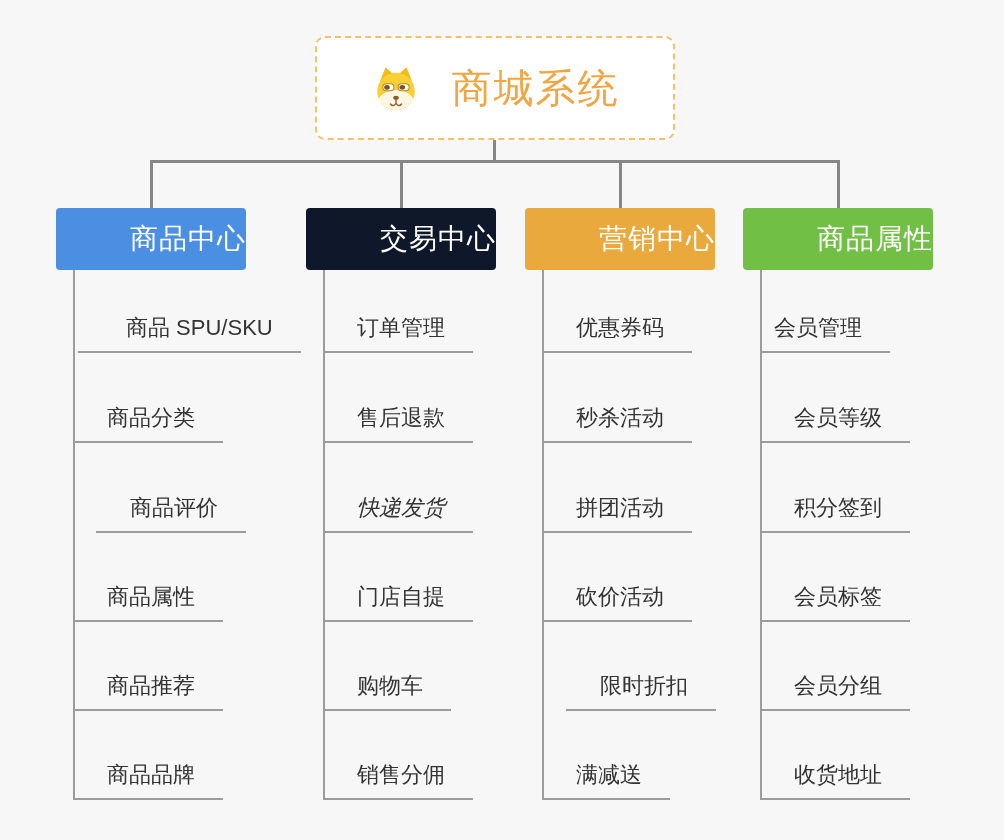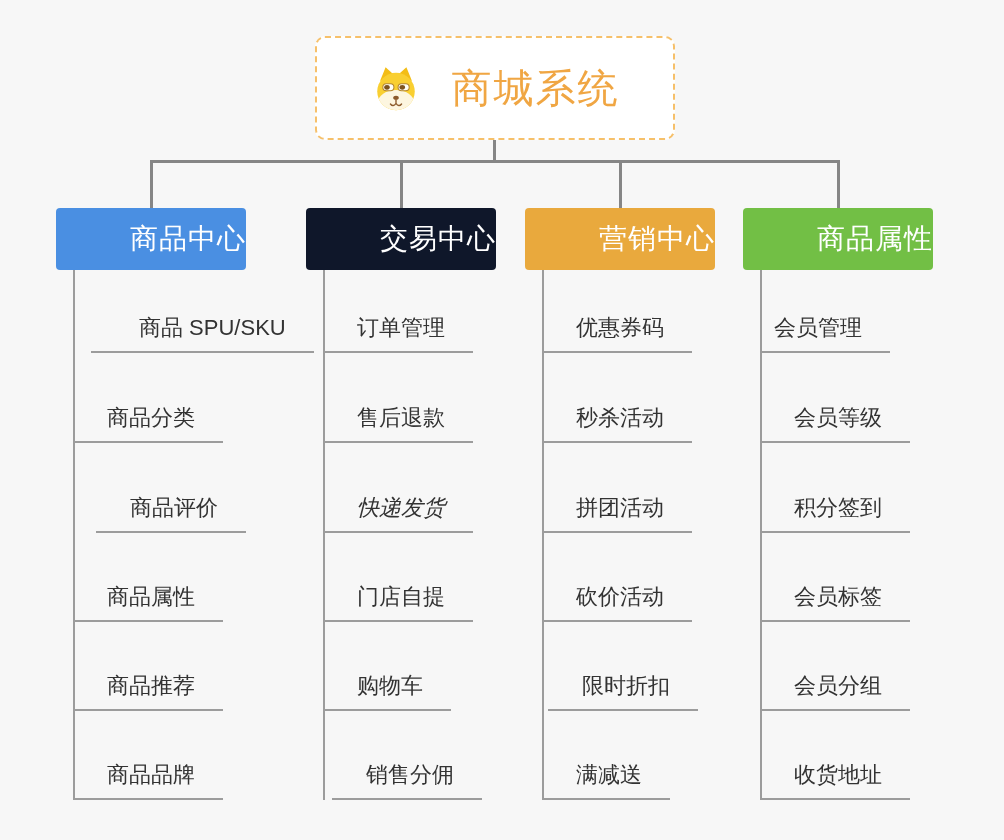--- a/index.html
+++ b/index.html
@@ -61,45 +61,45 @@
       <div class="line" style="left: 493px; top: 140px; width: 3px; height: 23px;"></div>
       <div class="line" style="left: 150px; top: 160px; width: 690px; height: 3px;"></div>
       <div class="line" style="left: 150px; top: 160px; width: 3px; height: 48px;"></div>
       <div class="line" style="left: 400px; top: 160px; width: 3px; height: 48px;"></div>
       <div class="line" style="left: 619px; top: 160px; width: 3px; height: 48px;"></div>
       <div class="line" style="left: 837px; top: 160px; width: 3px; height: 48px;"></div>
       <div class="branch-node" style="left: 56px; background: rgb(74, 143, 226);">
         <span class="branch-label">商品中心</span>
       </div>
       <div class="trunk" style="left: 73px; top: 270px; width: 2px; height: 530px;"></div>
-      <div class="child-item" style="left: 91px; top: 313px; padding-left: 48px;"><span>商品 SPU/SKU</span></div>
+      <div class="child-item" style="left: 78px; top: 313px; padding-left: 48px;"><span>商品 SPU/SKU</span></div>
       <div class="child-item" style="left: 73px; top: 403px;"><span>商品分类</span></div>
       <div class="child-item" style="left: 73px; top: 493px; margin-left: 23px;"><span>商品评价</span></div>
       <div class="child-item" style="left: 73px; top: 582px;"><span>商品属性</span></div>
       <div class="child-item" style="left: 73px; top: 671px;"><span>商品推荐</span></div>
       <div class="child-item" style="left: 73px; top: 760px;"><span>商品品牌</span></div>
       <div class="branch-node" style="left: 306px; background: #0f172a; font-family: Liberation Mono, monospace;">
         <span class="branch-label">交易中心</span>
       </div>
       <div class="trunk" style="left: 323px; top: 270px; width: 2px; height: 530px;"></div>
       <div class="child-item" style="left: 323px; top: 313px;"><span>订单管理</span></div>
       <div class="child-item" style="left: 323px; top: 403px;"><span>售后退款</span></div>
       <div class="child-item" style="left: 323px; top: 493px; font-style: italic;"><span>快递发货</span></div>
       <div class="child-item" style="left: 323px; top: 582px;"><span>门店自提</span></div>
       <div class="child-item" style="left: 323px; top: 671px; text-align: right;"><span>购物车</span></div>
-      <div class="child-item" style="left: 332px; top: 760px;"><span>销售分佣</span></div>
+      <div class="child-item" style="left: 323px; top: 760px;"><span>销售分佣</span></div>
       <div class="branch-node" style="left: 525px; background: rgb(233, 169, 61);">
         <span class="branch-label">营销中心</span>
       </div>
       <div class="trunk" style="left: 542px; top: 270px; width: 2px; height: 530px;"></div>
       <div class="child-item" style="left: 542px; top: 313px;"><span>优惠券码</span></div>
       <div class="child-item" style="left: 542px; top: 403px;"><span>秒杀活动</span></div>
       <div class="child-item" style="left: 542px; top: 493px;"><span>拼团活动</span></div>
       <div class="child-item" style="left: 542px; top: 582px;"><span>砍价活动</span></div>
-      <div class="child-item" style="left: 548px; top: 671px;"><span>限时折扣</span></div>
+      <div class="child-item" style="left: 566px; top: 671px;"><span>限时折扣</span></div>
       <div class="child-item" style="left: 542px; top: 760px;"><span>满减送</span></div>
       <div class="branch-node" style="left: 743px; background: rgb(114, 191, 69);">
         <span class="branch-label">商品属性</span>
       </div>
       <div class="trunk" style="left: 760px; top: 270px; width: 2px; height: 530px;"></div>
       <div class="child-item" style="left: 760px; top: 313px; padding-left: 14px;"><span>会员管理</span></div>
       <div class="child-item" style="left: 760px; top: 403px;"><span>会员等级</span></div>
       <div class="child-item" style="left: 760px; top: 493px;"><span>积分签到</span></div>
       <div class="child-item" style="left: 760px; top: 582px;"><span>会员标签</span></div>
       <div class="child-item" style="left: 760px; top: 671px;"><span>会员分组</span></div>

